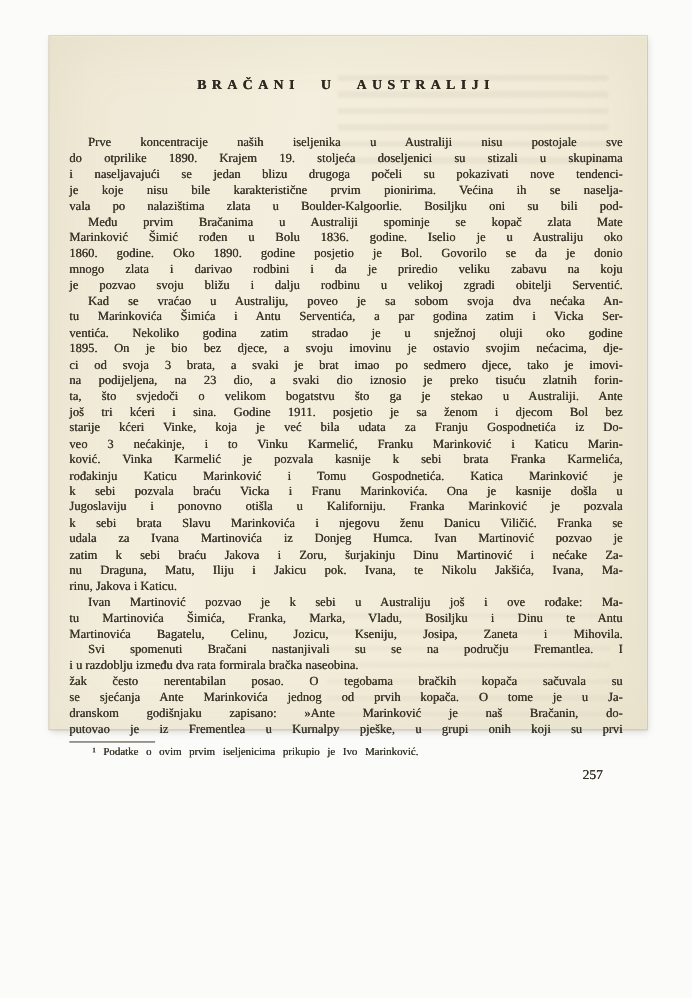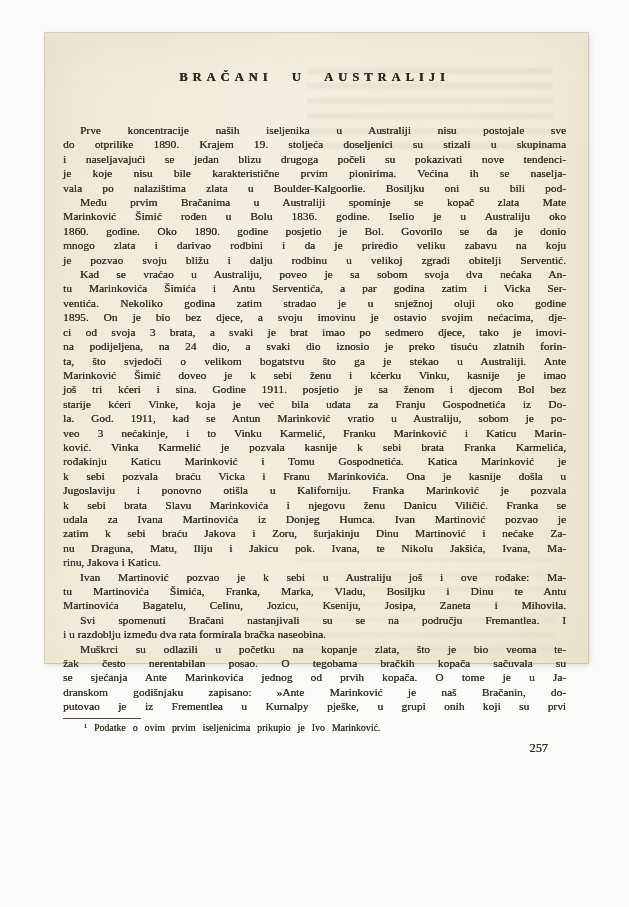--- a/index.html
+++ b/index.html
@@ -108,26 +108,24 @@
           <div class="line">1860. godine. Oko 1890. godine posjetio je Bol. Govorilo se da je donio</div>
           <div class="line">mnogo zlata i darivao rodbini i da je priredio veliku zabavu na koju</div>
           <div class="line">je pozvao svoju bližu i dalju rodbinu u velikoj zgradi obitelji Serventić.</div>
         </div>
         <div class="para">
           <div class="line indent">Kad se vraćao u Australiju, poveo je sa sobom svoja dva nećaka An-</div>
           <div class="line">tu Marinkovića Šimića i Antu Serventića, a par godina zatim i Vicka Ser-</div>
           <div class="line">ventića. Nekoliko godina zatim stradao je u snježnoj oluji oko godine</div>
           <div class="line">1895. On je bio bez djece, a svoju imovinu je ostavio svojim nećacima, dje-</div>
           <div class="line">ci od svoja 3 brata, a svaki je brat imao po sedmero djece, tako je imovi-</div>
-          <div class="line">na podijeljena, na 24 dio, a svaki dio iznosio je preko tisuću zlatnih forin-</div>
+          <div class="line">na podijeljena, na 23 dio, a svaki dio iznosio je preko tisuću zlatnih forin-</div>
           <div class="line">ta, što svjedoči o velikom bogatstvu što ga je stekao u Australiji. Ante</div>
-          <div class="line">Marinković Šimić doveo je k sebi ženu i kćerku Vinku, kasnije je imao</div>
           <div class="line">još tri kćeri i sina. Godine 1911. posjetio je sa ženom i djecom Bol bez</div>
           <div class="line">starije kćeri Vinke, koja je već bila udata za Franju Gospodnetića iz Do-</div>
-          <div class="line">la. God. 1911, kad se Antun Marinković vratio u Australiju, sobom je po-</div>
           <div class="line">veo 3 nećakinje, i to Vinku Karmelić, Franku Marinković i Katicu Marin-</div>
           <div class="line">ković. Vinka Karmelić je pozvala kasnije k sebi brata Franka Karmelića,</div>
           <div class="line">rođakinju Katicu Marinković i Tomu Gospodnetića. Katica Marinković je</div>
           <div class="line">k sebi pozvala braću Vicka i Franu Marinkovića. Ona je kasnije došla u</div>
           <div class="line">Jugoslaviju i ponovno otišla u Kaliforniju. Franka Marinković je pozvala</div>
           <div class="line">k sebi brata Slavu Marinkovića i njegovu ženu Danicu Viličić. Franka se</div>
           <div class="line">udala za Ivana Martinovića iz Donjeg Humca. Ivan Martinović pozvao je</div>
           <div class="line">zatim k sebi braću Jakova i Zoru, šurjakinju Dinu Martinović i nećake Za-</div>
           <div class="line">nu Draguna, Matu, Iliju i Jakicu pok. Ivana, te Nikolu Jakšića, Ivana, Ma-</div>
           <div class="line last">rinu, Jakova i Katicu.</div>
@@ -135,21 +133,20 @@
         <div class="para">
           <div class="line indent">Ivan Martinović pozvao je k sebi u Australiju još i ove rođake: Ma-</div>
           <div class="line">tu Martinovića Šimića, Franka, Marka, Vladu, Bosiljku i Dinu te Antu</div>
           <div class="line">Martinovića Bagatelu, Celinu, Jozicu, Kseniju, Josipa, Zaneta i Mihovila.</div>
         </div>
         <div class="para">
           <div class="line indent">Svi spomenuti Bračani nastanjivali su se na području Fremantlea. I</div>
           <div class="line last">i u razdoblju između dva rata formirala bračka naseobina.</div>
         </div>
         <div class="para">
-          <div class="line indent">Muškrci su odlazili u početku na kopanje zlata, što je bio veoma te-</div>
           <div class="line">žak često nerentabilan posao. O tegobama bračkih kopača sačuvala su</div>
           <div class="line">se sjećanja Ante Marinkovića jednog od prvih kopača. O tome je u Ja-</div>
           <div class="line">dranskom godišnjaku zapisano: »Ante Marinković je naš Bračanin, do-</div>
           <div class="line">putovao je iz Frementlea u Kurnalpy pješke, u grupi onih koji su prvi</div>
         </div>
       </div>
 
     <div class="fn-rule"></div>
     <div class="footnote">¹ Podatke o ovim prvim iseljenicima prikupio je Ivo Marinković.</div>
 

